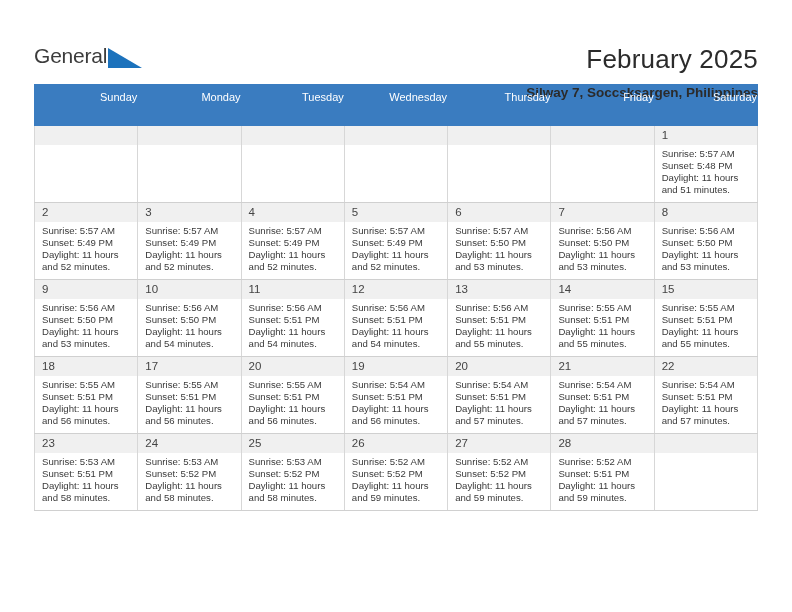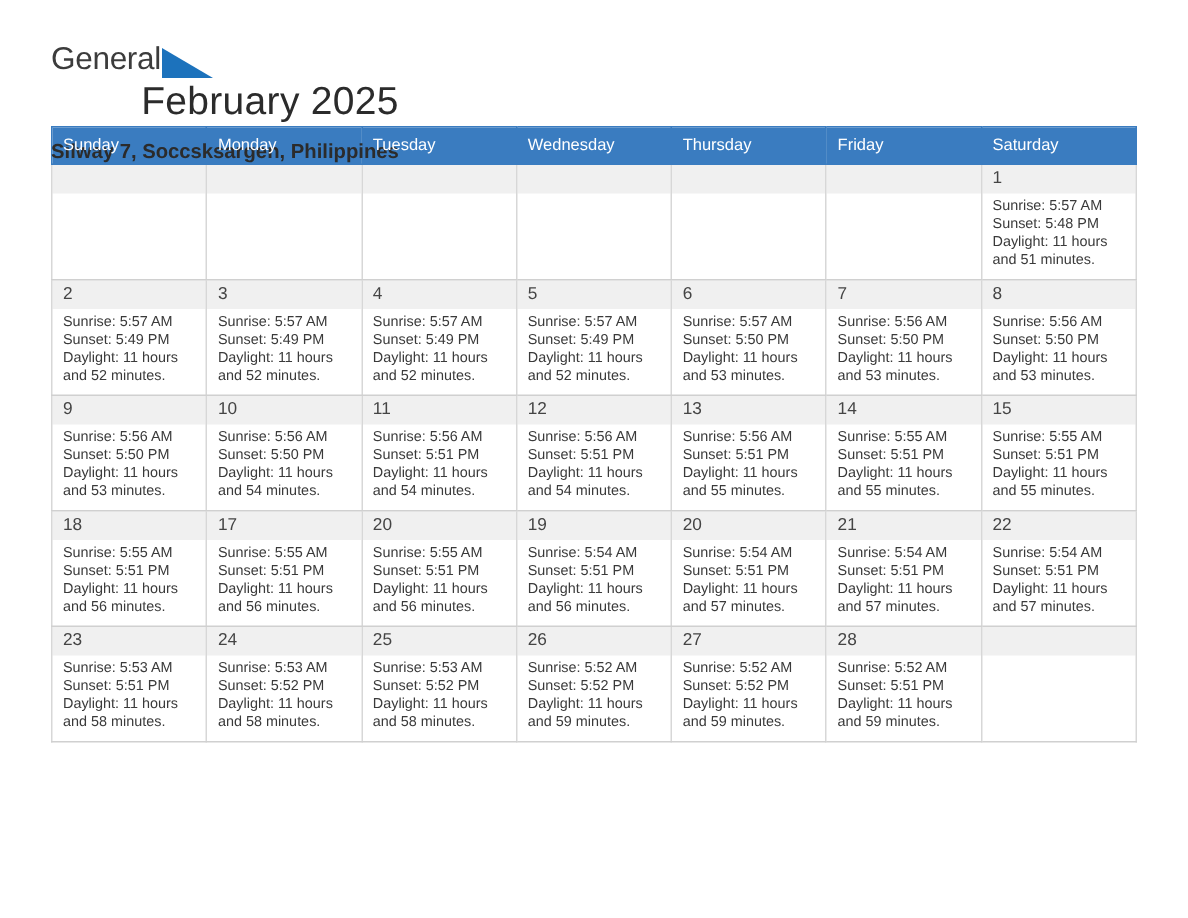--- a/index.html
+++ b/index.html
@@ -20,24 +20,23 @@
     height: 612px;
     box-sizing: border-box;
     padding: 0 34px;
   }
 
   
   .header {
     display: flex;
     justify-content: space-between;
     align-items: flex-start;
-    padding-top: 28px;
+    padding-top: 44px;
     height: 74px;
     box-sizing: border-box;
-    flex-direction: column;
   }
   .brand {
     position: relative;
     width: 120px;
     height: 52px;
   }
   .brand-general {
     font-size: 21px;
     color: #3c3c3c;
     letter-spacing: -0.2px;
@@ -81,22 +80,22 @@
     margin-top: 10px;
     width: 724px;
     border-collapse: collapse;
     table-layout: fixed;
   }
   .calendar th {
     background: #3a7cc0;
     color: #ffffff;
     font-size: 11px;
     font-weight: normal;
-    text-align: left;
-    padding: 5px 0 5px 7px;
+    text-align: right;
+    padding: 5px 0 21px 7px;
     border: 1px solid #3a7cc0;
     height: 14px;
   }
   .calendar td {
     vertical-align: top;
     border-left: 1px solid #d7d7d7;
     border-right: 1px solid #d7d7d7;
     border-bottom: 1px solid #d0d0d0;
     padding: 0;
     height: 76px;

